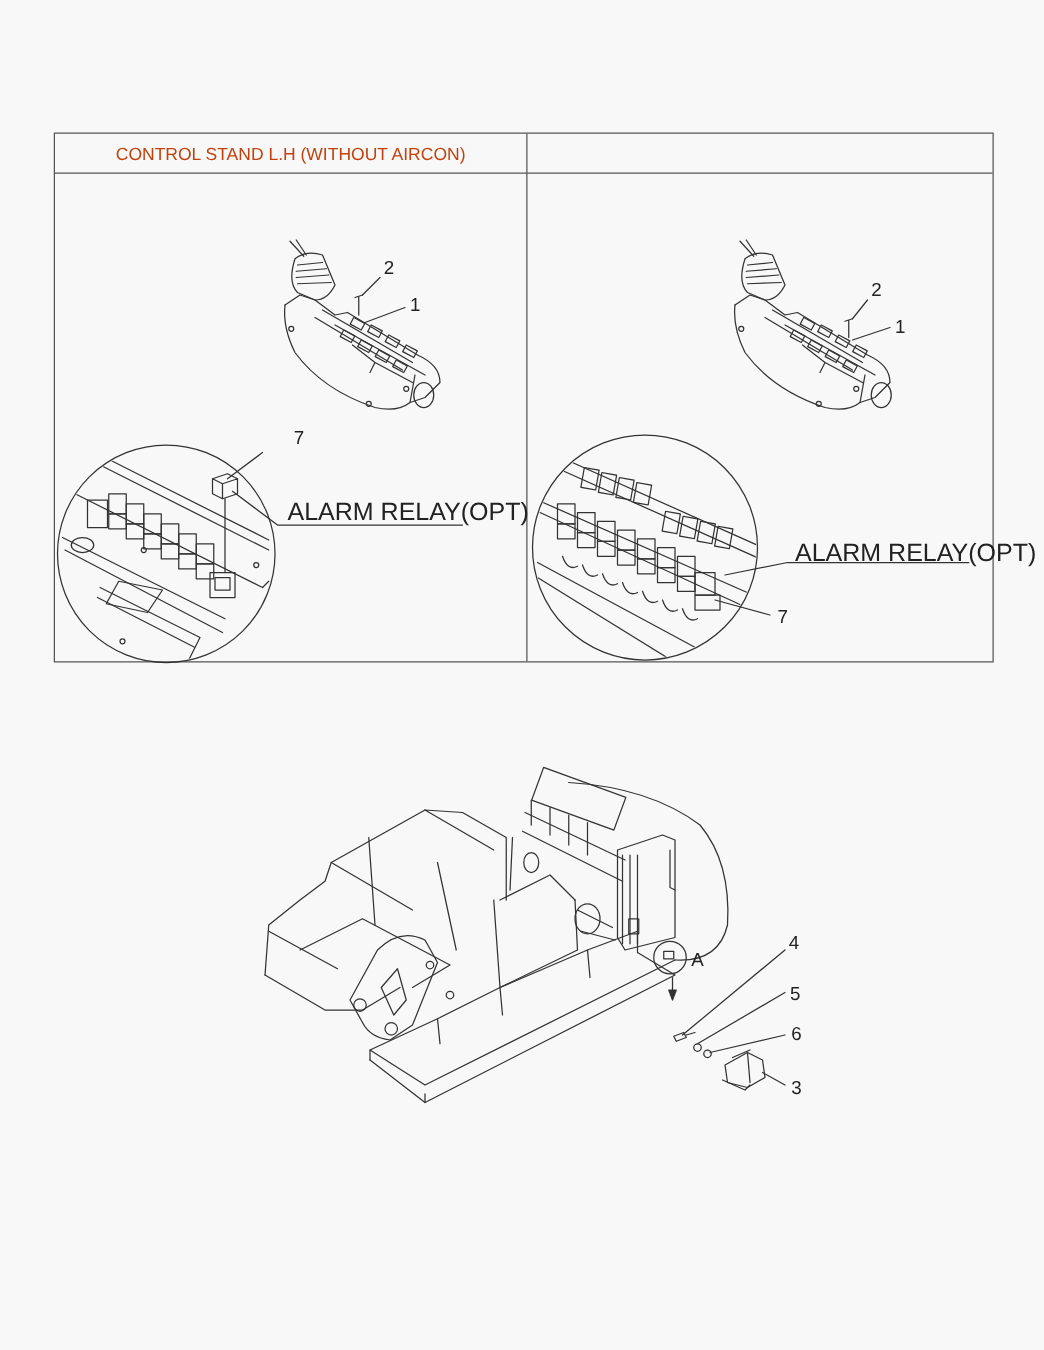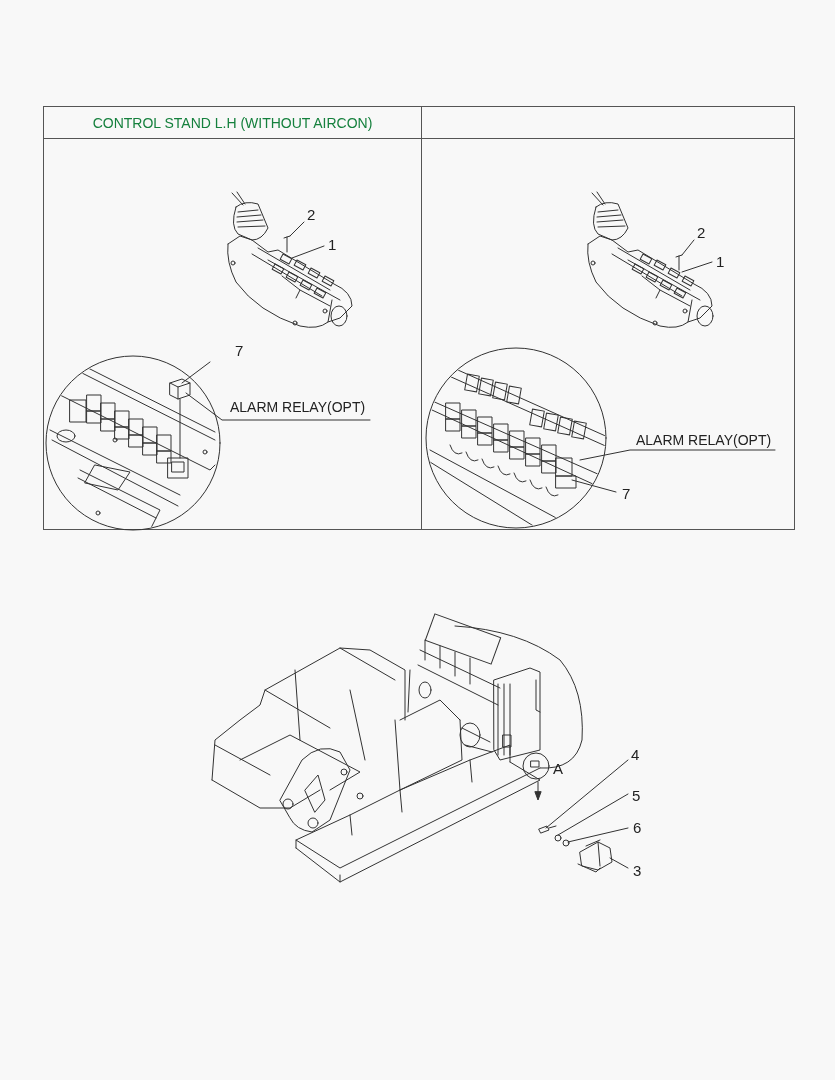--- a/index.html
+++ b/index.html
@@ -23,27 +23,27 @@
       border-bottom: 1.5px solid #555;
       box-sizing: border-box;
     }
     .col-divider {
       position: absolute; left: 377px; top: 0; width: 0; height: 100%;
       border-left: 1px solid #555;
     }
     .hdr-cell {
       position: absolute; top: 0; height: 31px;
       display: flex; align-items: center; justify-content: center;
-      font-size: 14px; color: #15803d;
+      font-size: 14px; color: #c2410c;
     }
     .hdr-left { left: 0; width: 377px; }
     .hdr-right { left: 378px; width: 372px; }
     svg.art { position: absolute; left: 0; top: 0; }
     .lbl {
-      position: absolute; font-size: 14px; color: #222; white-space: nowrap;
+      position: absolute; font-size: 20px; color: #222; white-space: nowrap;
     }
     .num { font-size: 15px; }
   </style>
 </head>
 <body>
 
 <div class="frame">
   <div class="hdr-row"></div>
   <div class="col-divider"></div>
   <div class="hdr-cell hdr-left">CONTROL STAND L.H (WITHOUT AIRCON)</div>

